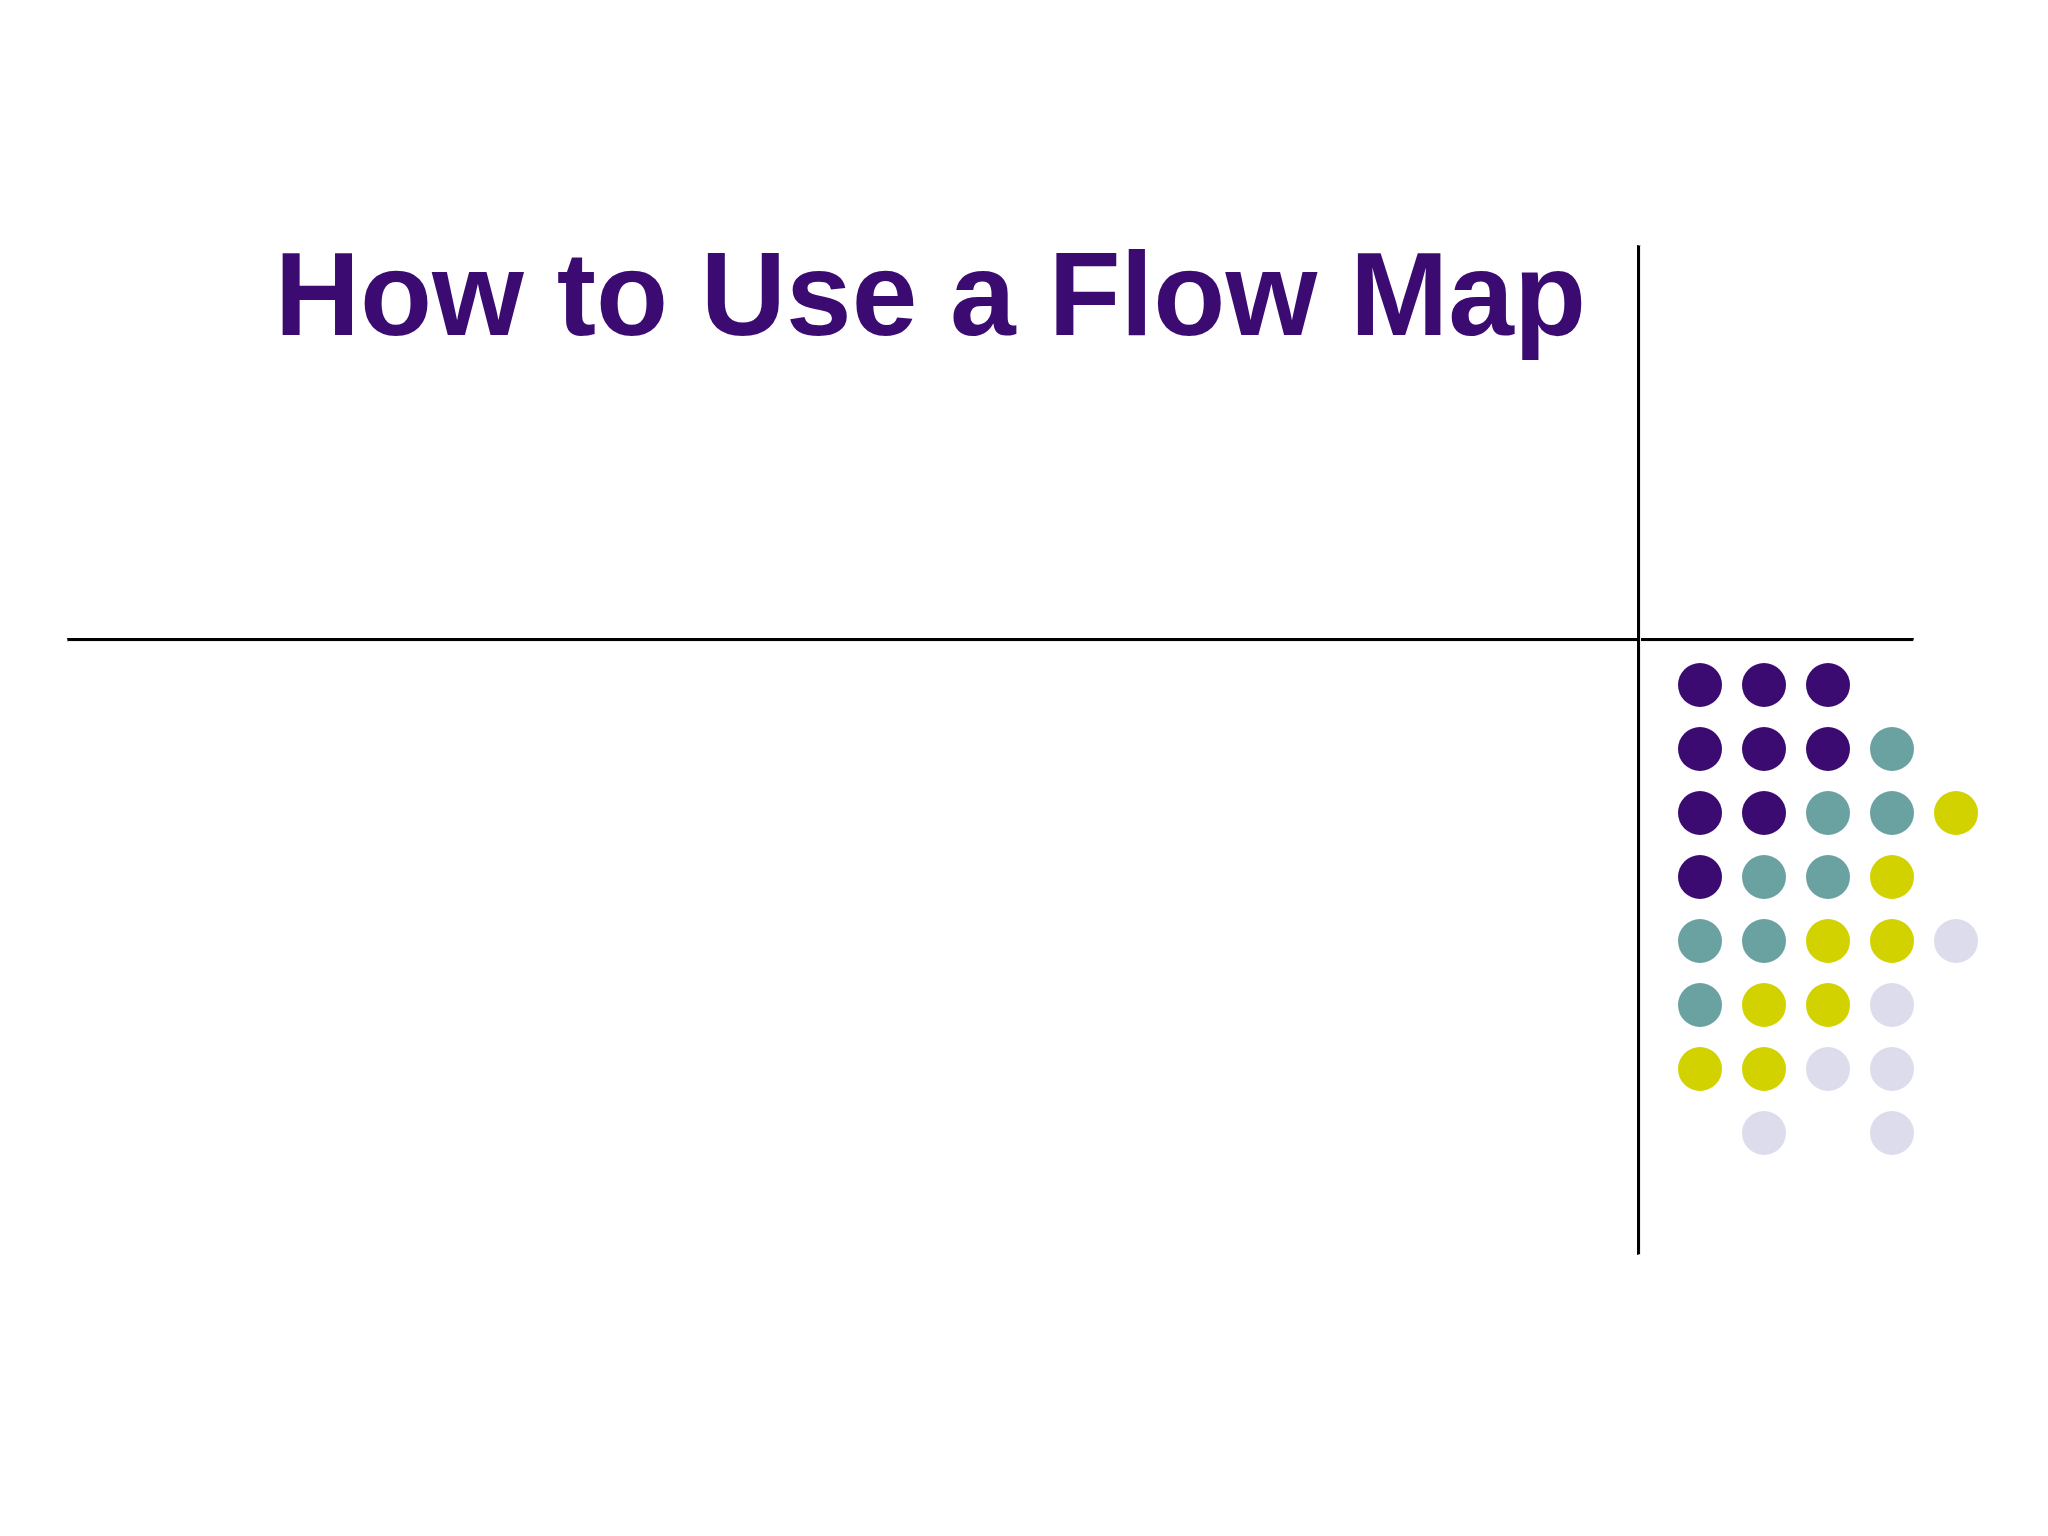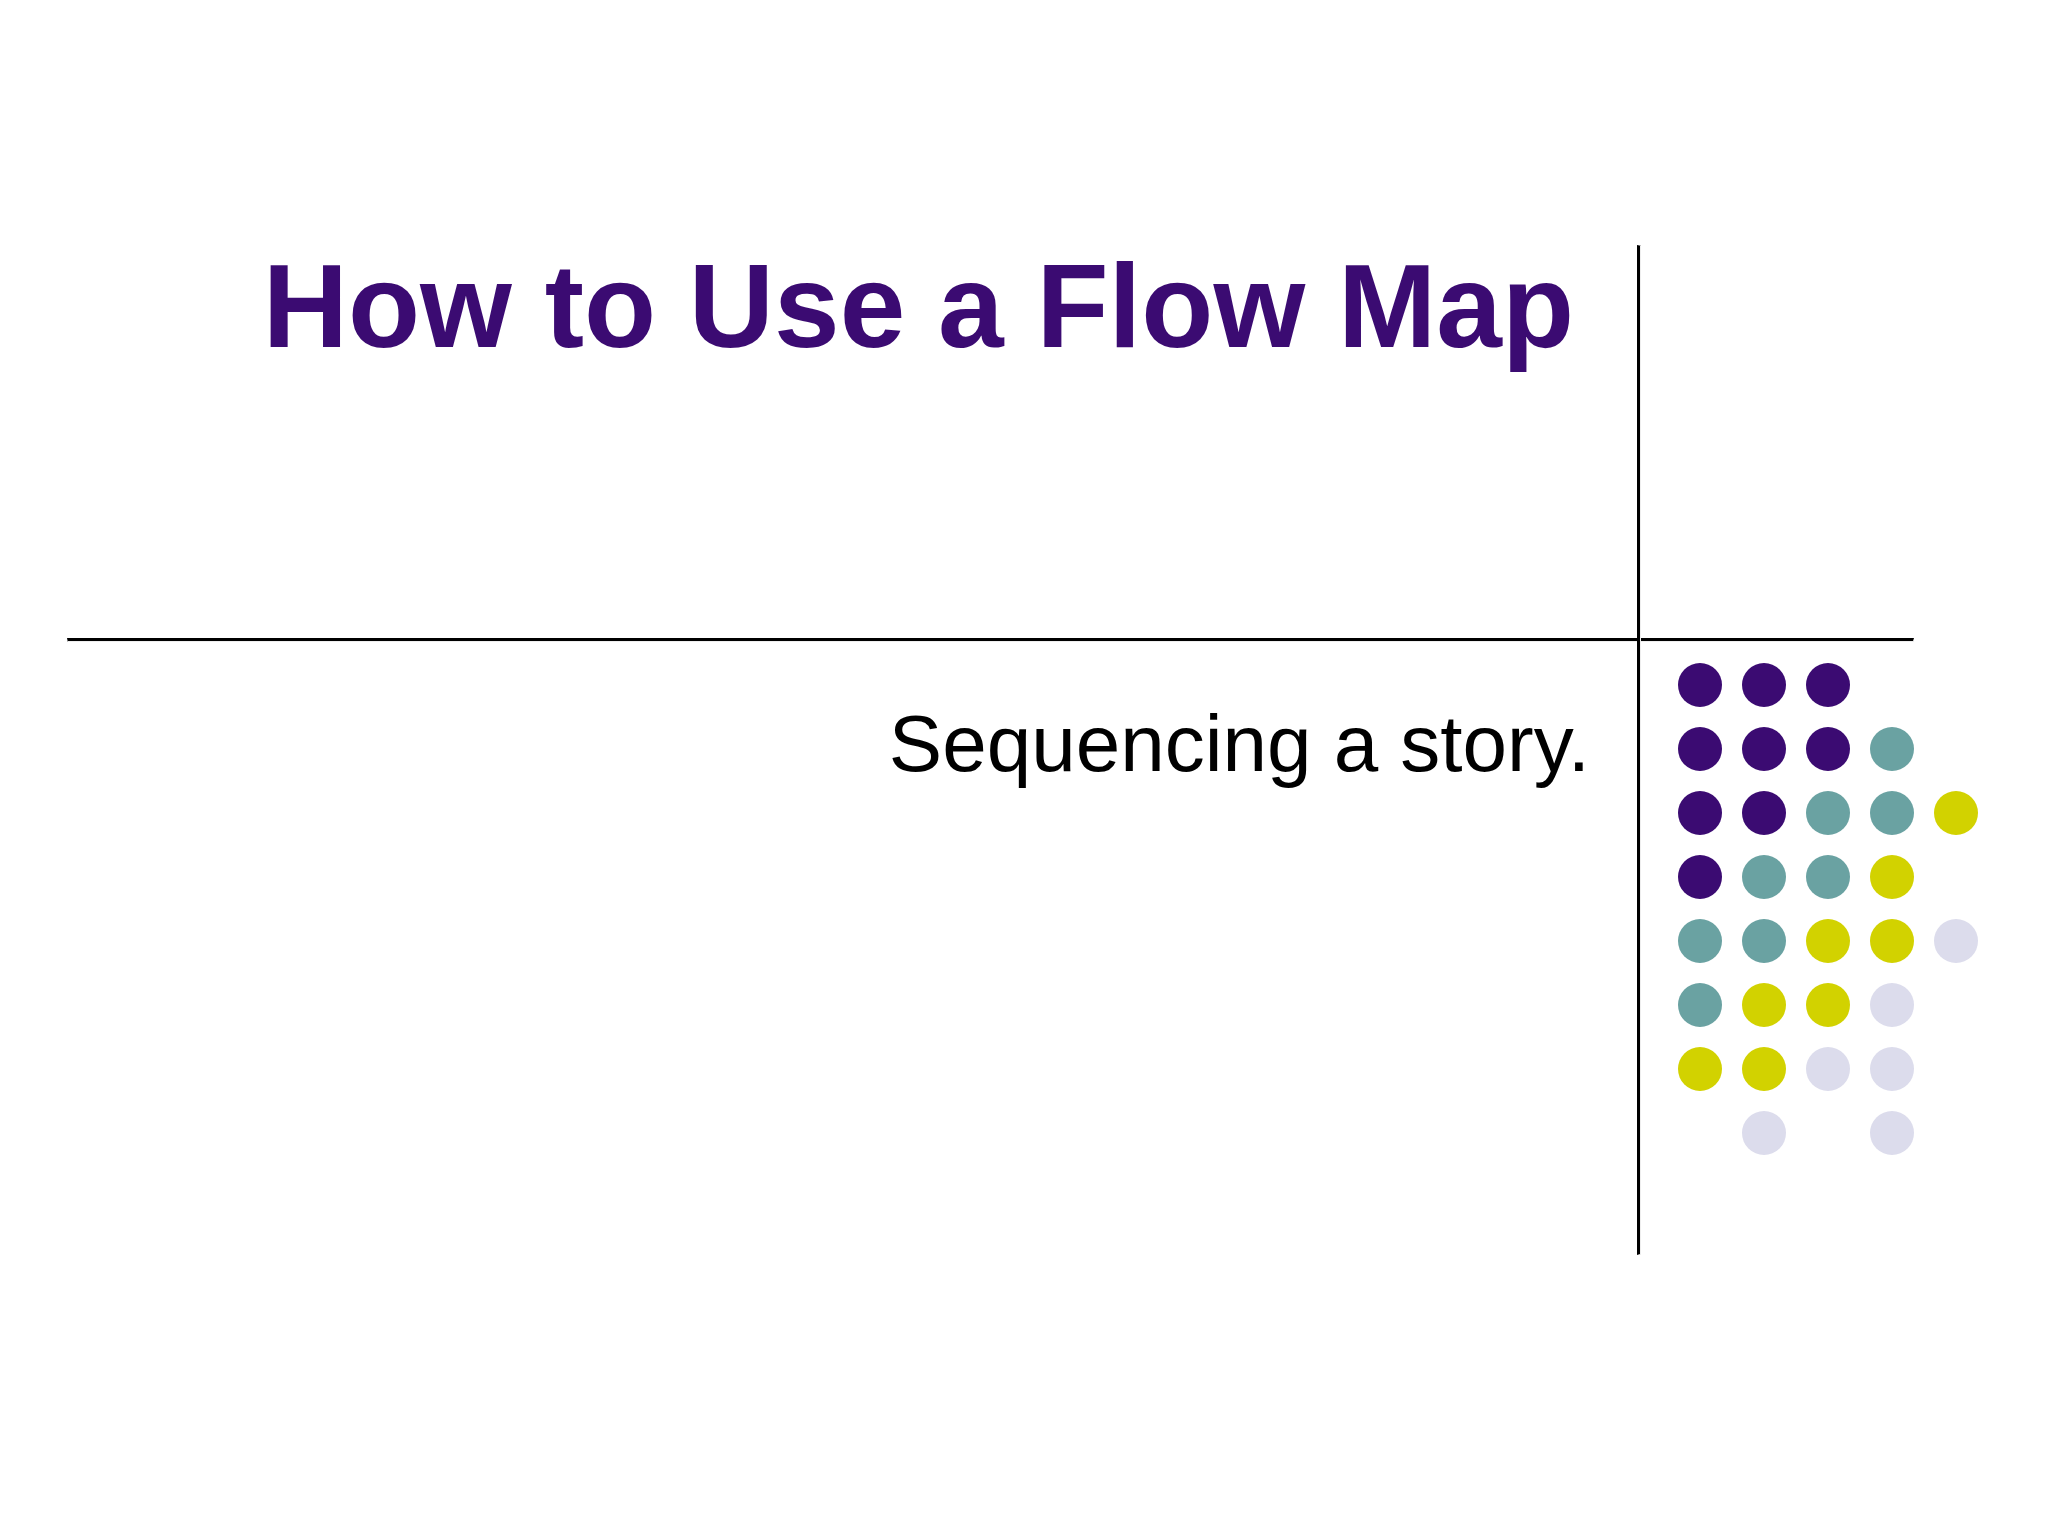--- a/index.html
+++ b/index.html
@@ -42,21 +42,21 @@
   
   .title-block {
     position: absolute;
     left: 150px;
     top: 222px;
     width: 1440px;
     text-align: right;
   }
   .title-text {
     display: block;
-    margin: 16px;
+    margin: 4px;
     font-family: "Liberation Sans", sans-serif;
     font-weight: bold;
     font-size: 118px;
     line-height: 1.16;
     letter-spacing: 0px;
     color: #3B0B72;
     white-space: normal;
   }
 
   
@@ -107,23 +107,20 @@
 
 <div id="slide">
 
   <hr class="rule-h">
   <hr class="rule-v">
 
   <div class="title-block">
     <h1 class="title-text">How to Use a Flow Map</h1>
   </div>
 
-  <div class="subtitle-block">
-    <p class="subtitle-text">Sequencing a story.</p>
-  </div>
 
   <div id="dot-matrix">
       <div class="dot-row">
         <span class="dot c0" style="background: rgb(59, 11, 114);"></span>
         <span class="dot c1" style="background: rgb(59, 11, 114);"></span>
         <span class="dot c2" style="background: rgb(59, 11, 114);"></span>
       </div>
       <div class="dot-row">
         <span class="dot c0" style="background: rgb(59, 11, 114);"></span>
         <span class="dot c1" style="background: rgb(59, 11, 114);"></span>

